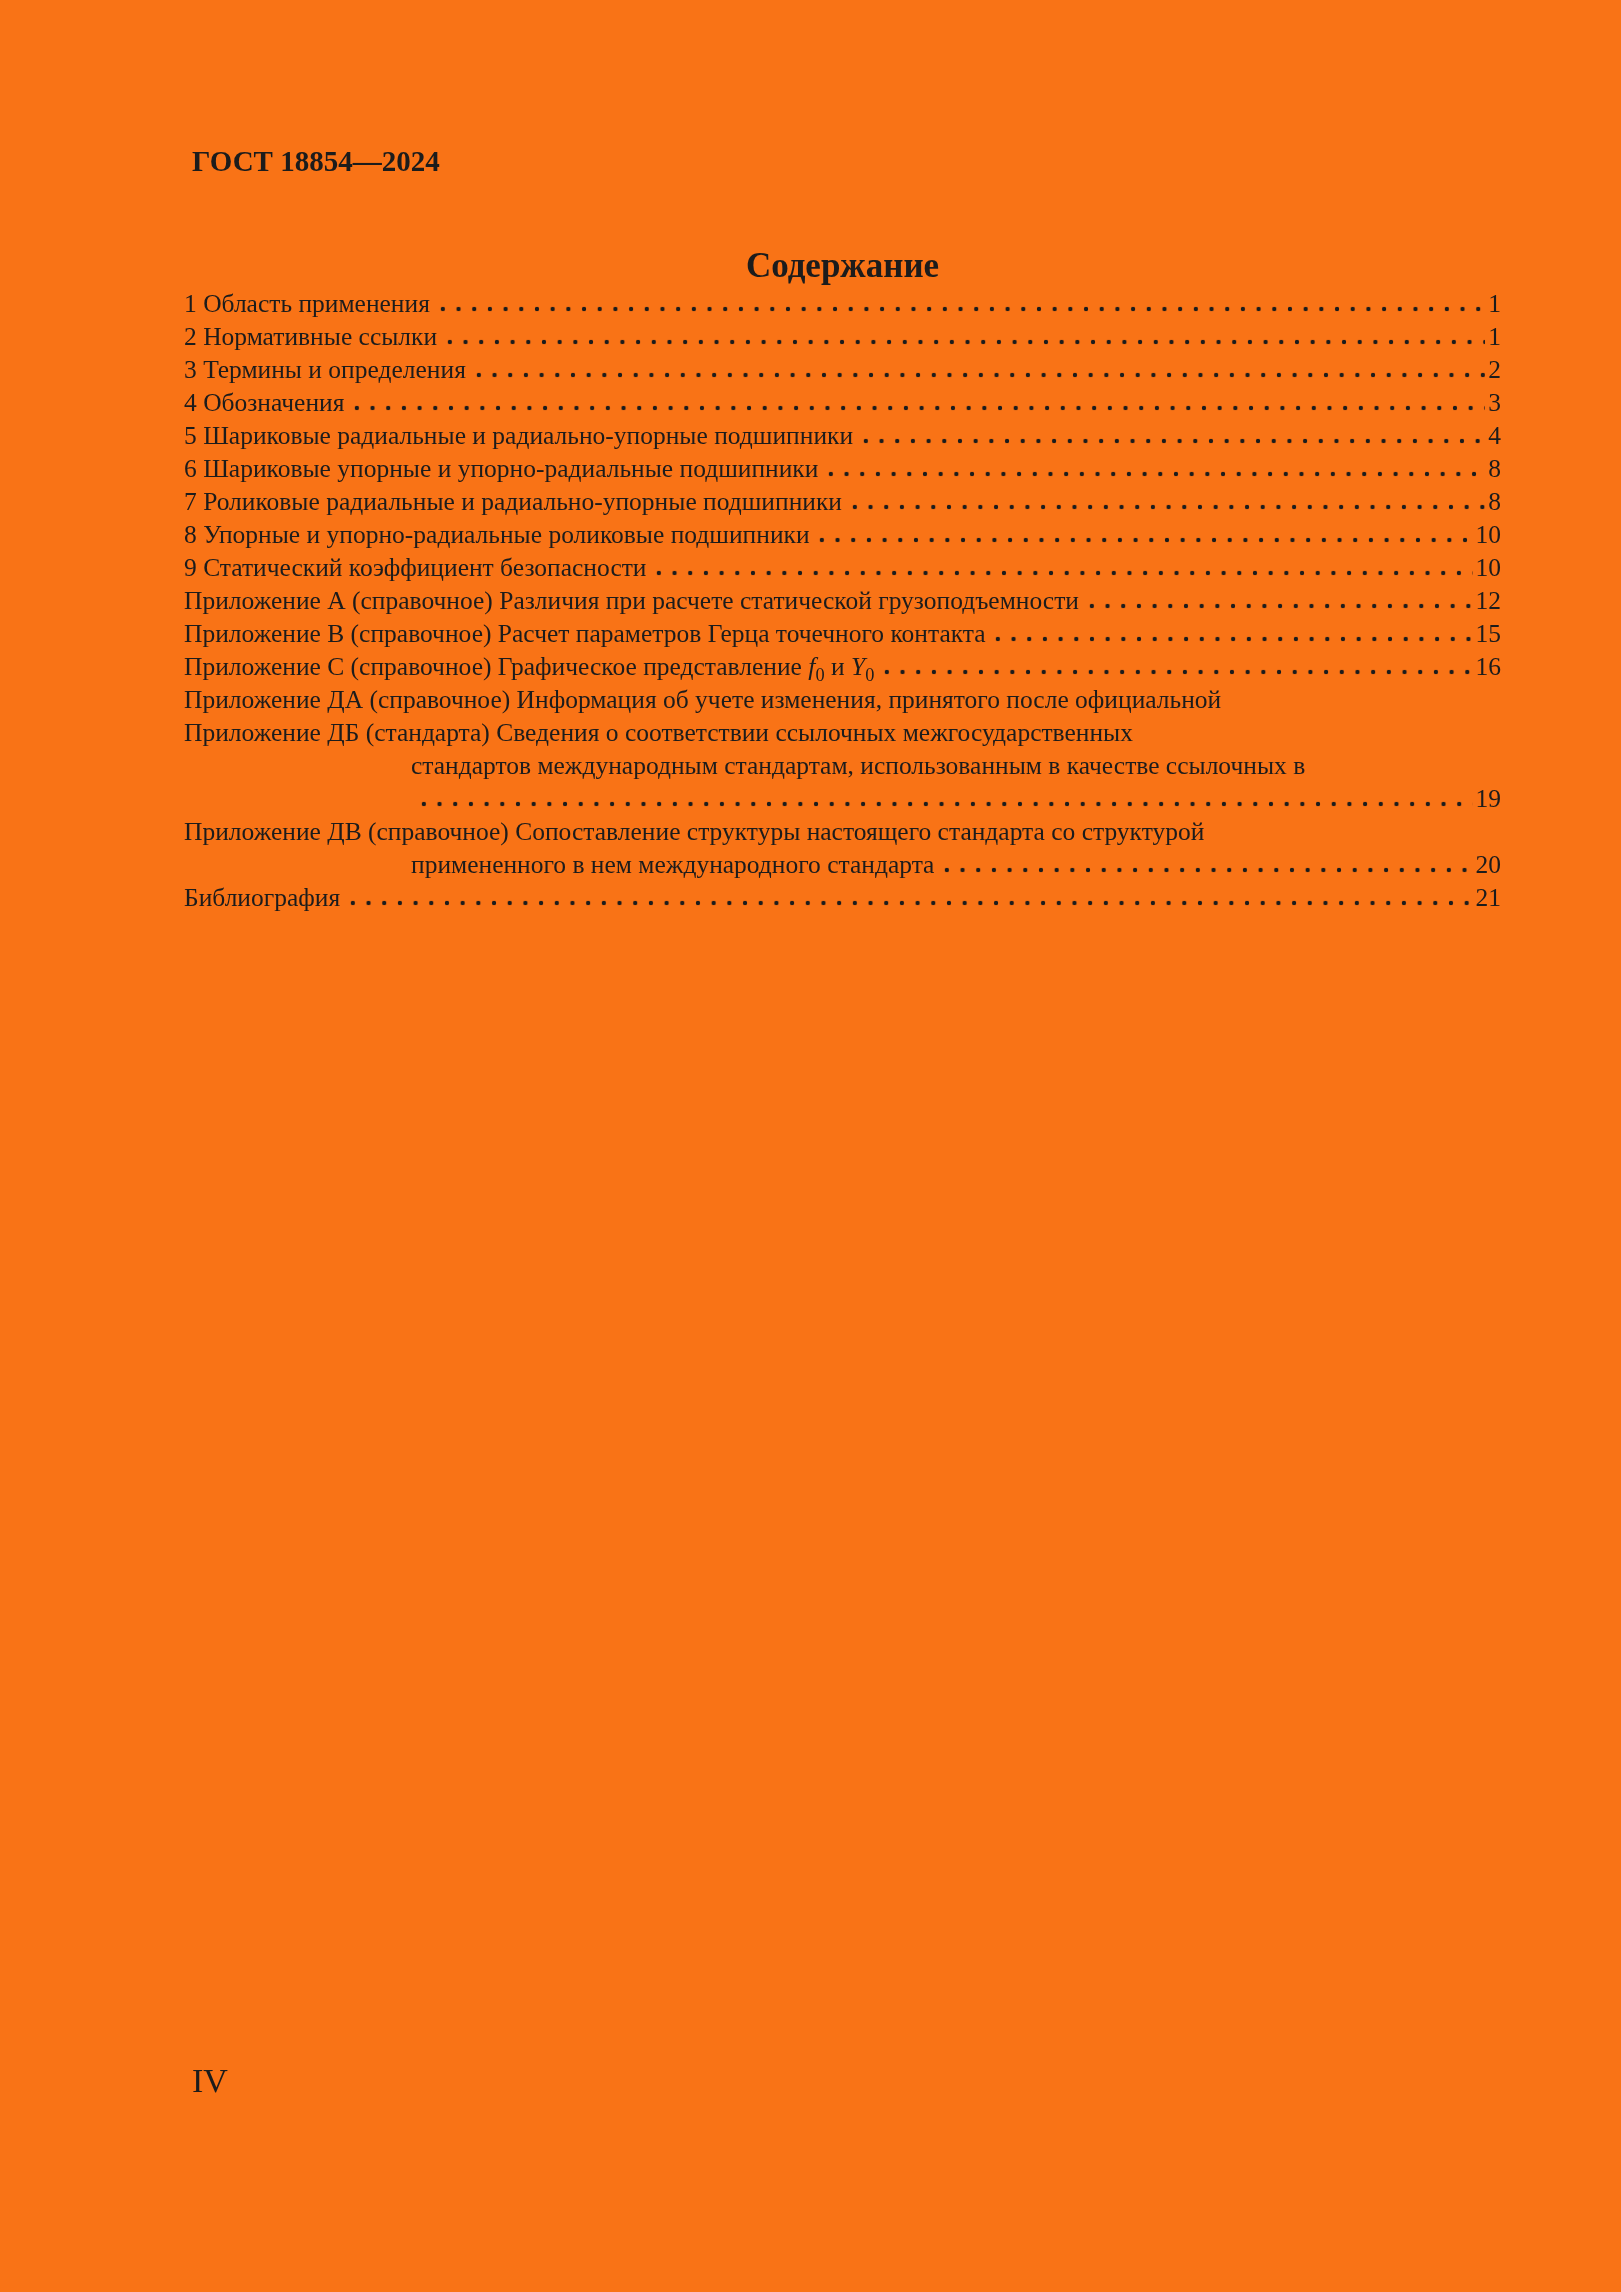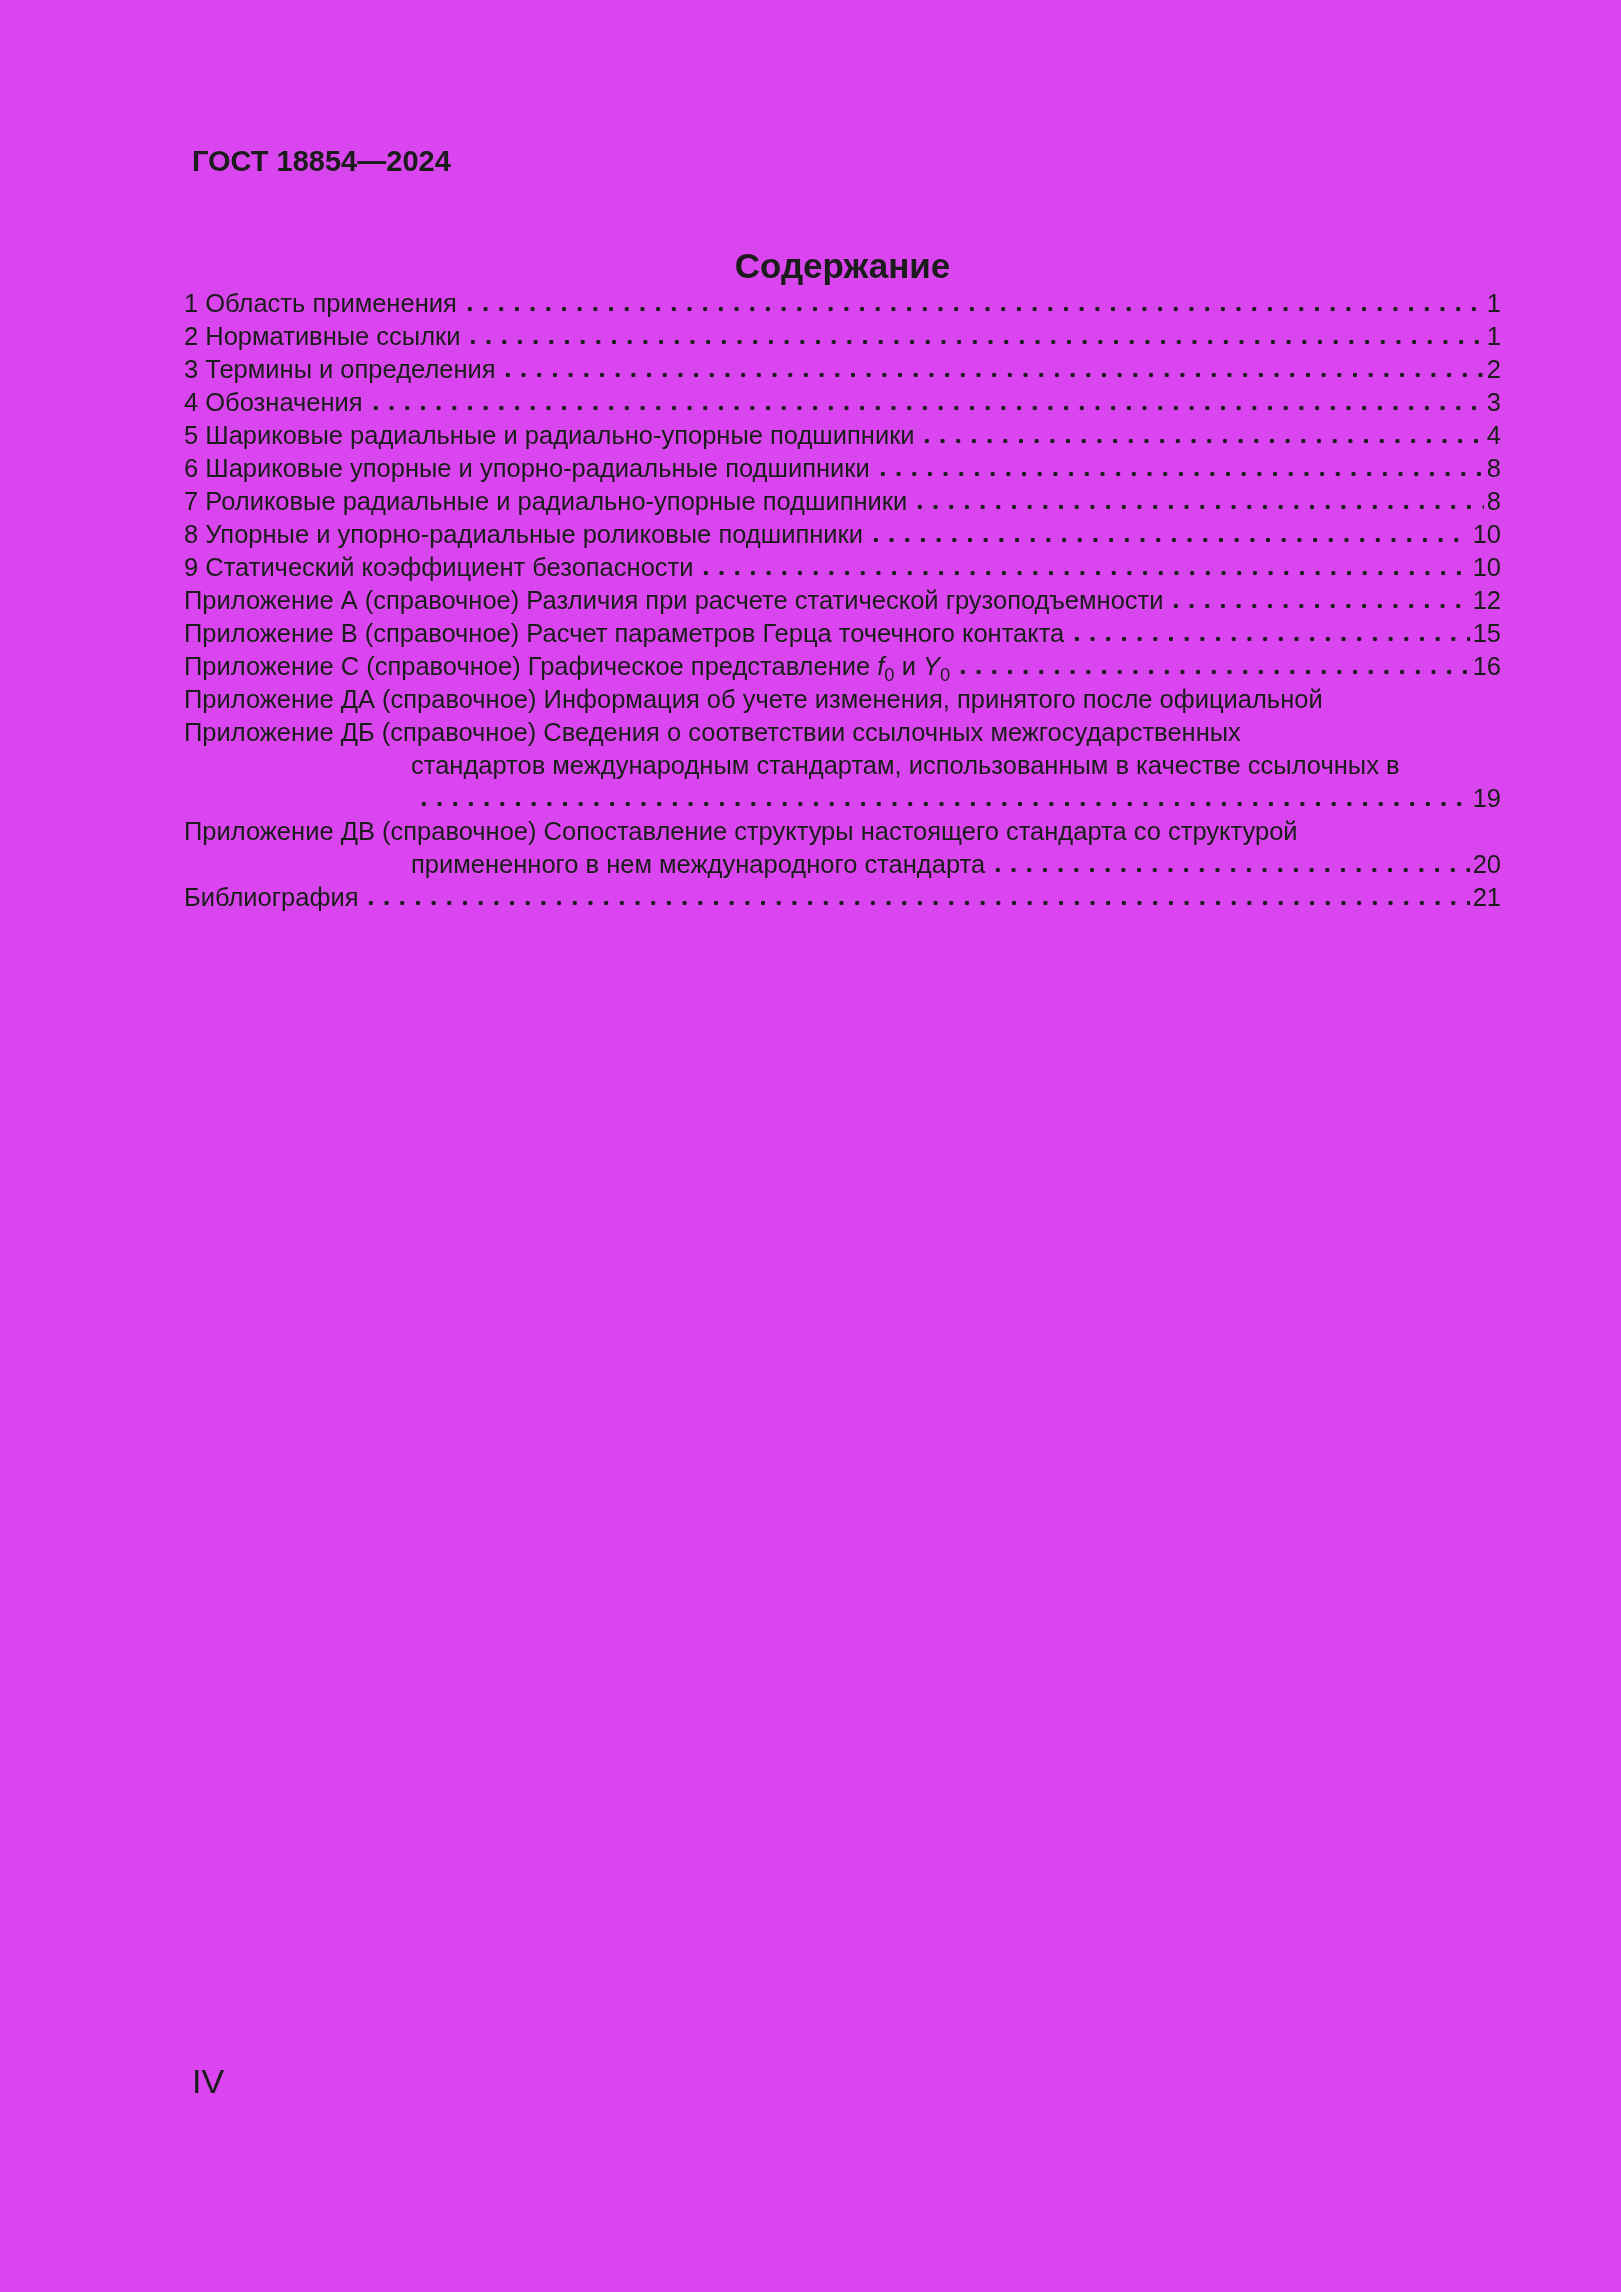--- a/index.html
+++ b/index.html
@@ -1,22 +1,22 @@
 <!DOCTYPE html>
 <html><head>
 <meta charset="utf-8">
 <style>
   html, body { margin: 0; padding: 0; background: #ffffff; }
   .page {
     position: relative;
     width: 1621px;
     height: 2293px;
-    background: #d946ef;
+    background: #f97316;
     color: #1c1c1c;
-    font-family: Liberation Sans, sans-serif;
+    font-family: Liberation Serif, serif;
     overflow: hidden;
   }
   .doc-header {
     position: absolute;
     left: 192px;
     top: 145px;
     font-size: 29px;
     font-weight: bold;
     white-space: nowrap;
   }
@@ -134,21 +134,21 @@
       </div>
       <div class="toc-line">
         <span class="toc-text"><span>Приложение С (справочное) Графическое представление </span><span class="italic">f</span><sub>0</sub><span> и </span><span class="italic">Y</span><sub>0</sub></span>
         <span class="leader"></span>
         <span class="page-num">16</span>
       </div>
       <div class="toc-line">
         <span class="toc-text"><span>Приложение ДА (справочное) Информация об учете изменения, принятого после официальной</span></span>
       </div>
       <div class="toc-line">
-        <span class="toc-text"><span>Приложение ДБ (справочное) Сведения о соответствии ссылочных межгосударственных</span></span>
+        <span class="toc-text"><span>Приложение ДБ (стандарта) Сведения о соответствии ссылочных межгосударственных</span></span>
       </div>
       <div class="toc-line indent">
         <span class="toc-text"><span>стандартов международным стандартам, использованным в качестве ссылочных в</span></span>
       </div>
       <div class="toc-line indent">
         <span class="leader"></span>
         <span class="page-num">19</span>
       </div>
       <div class="toc-line">
         <span class="toc-text"><span>Приложение ДВ (справочное) Сопоставление структуры настоящего стандарта со структурой</span></span>

